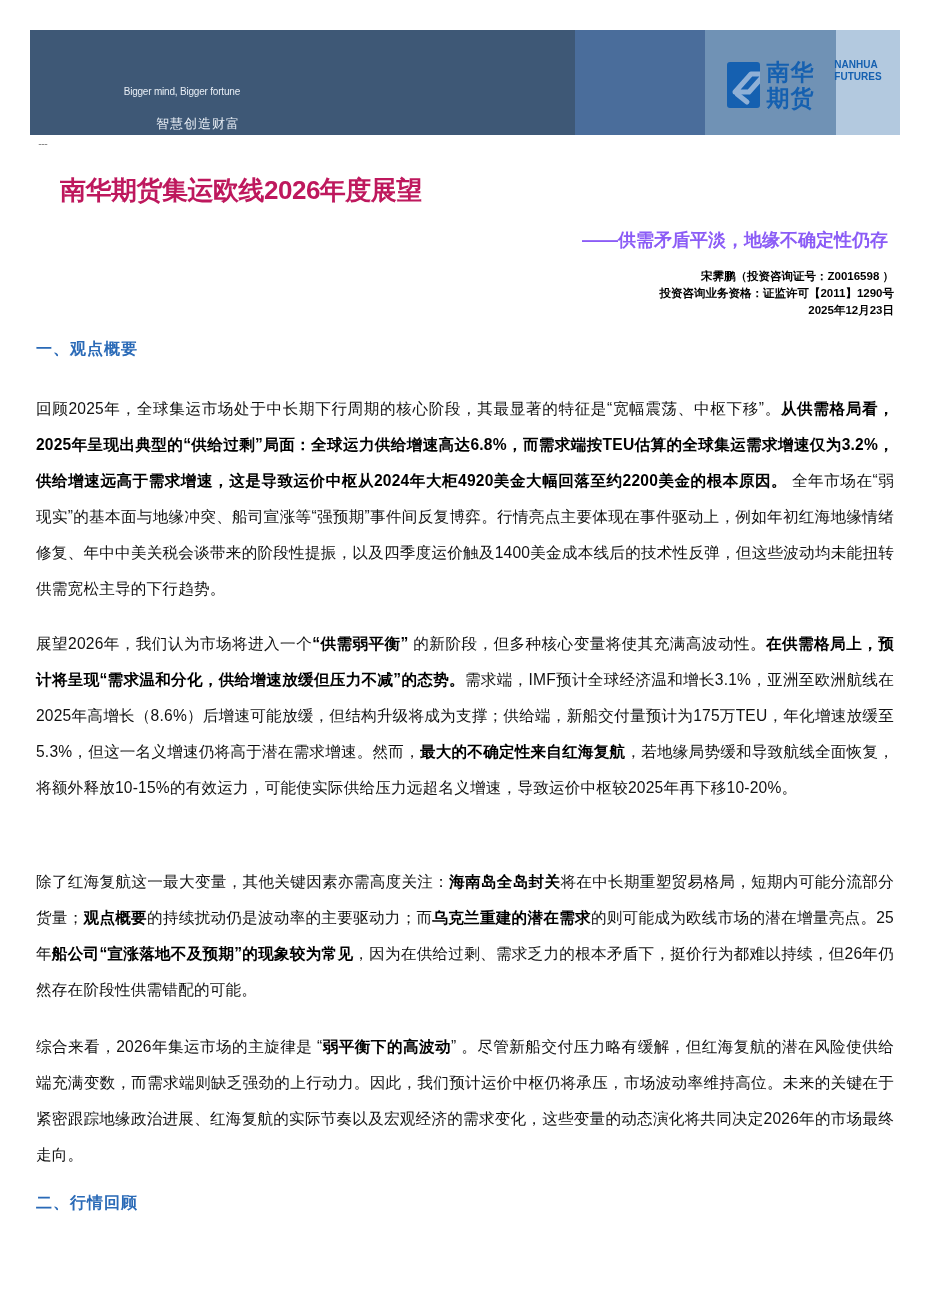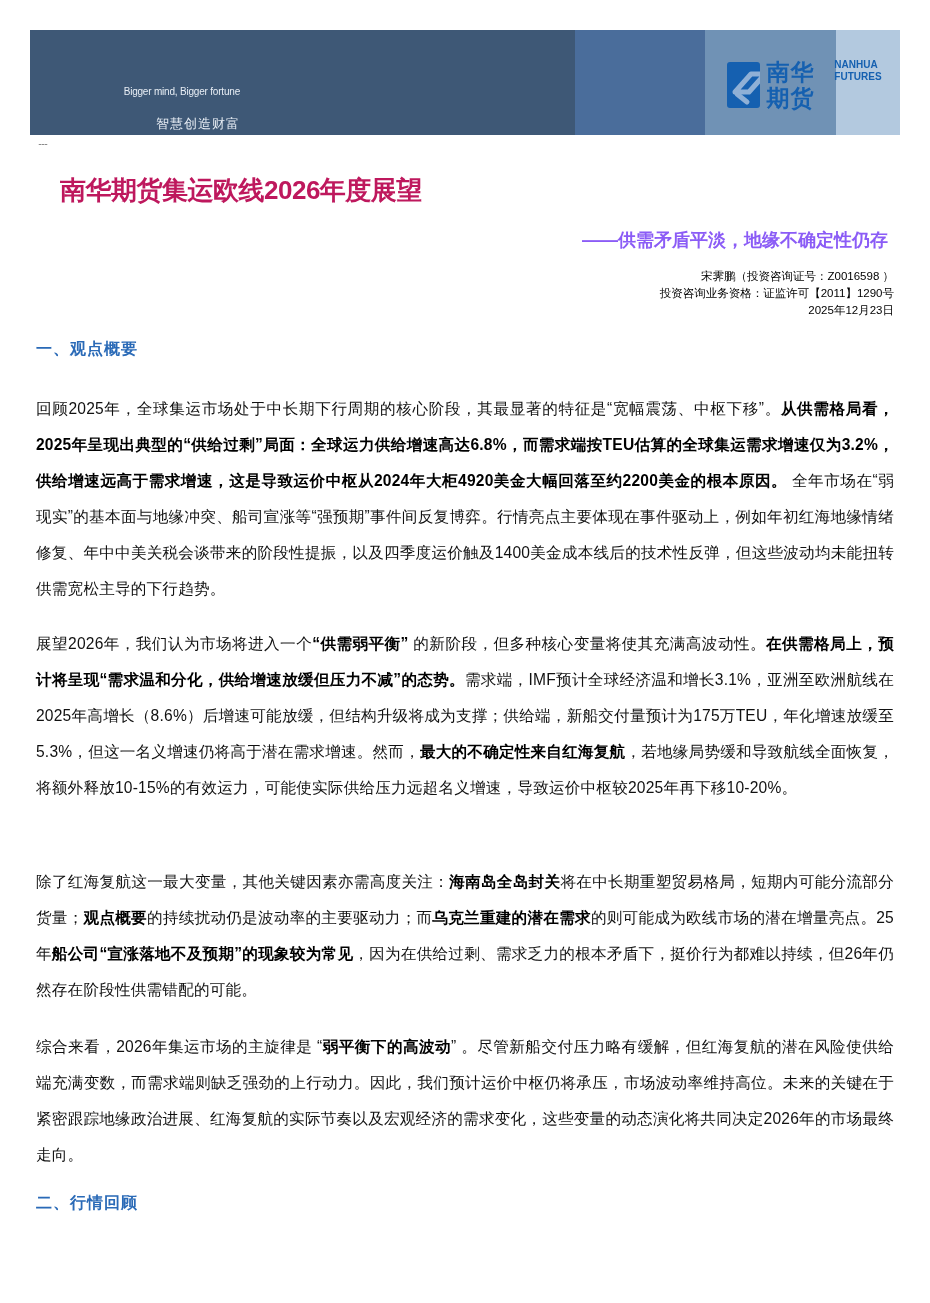--- a/index.html
+++ b/index.html
@@ -18,21 +18,21 @@
   .logo-mark { width: 46px; height: 46px; background: #1560b0; border-radius: 3px; position: relative; overflow: hidden; }
   .logo-mark svg { position: absolute; left: 0; top: 0; }
   .logo-text { margin-left: 7px; display: flex; flex-direction: row; }
   .logo-cn { color: #1560b0; font-size: 23px; font-weight: bold; letter-spacing: 1px; line-height: 26px; }
   .logo-en { color: #1560b0; font-size: 10px; font-weight: bold; letter-spacing: 0px; line-height: 12px; }
 
   .dots { position: absolute; left: 38px; top: 137px; font-size: 9px; color: #555; letter-spacing: -1px; }
 
   .doc-title { position: absolute; left: 36px; top: 173px; font-size: 26px; font-weight: bold; color: #be185d; letter-spacing: -0.5px; margin-left: 24px; }
   .doc-subtitle { position: absolute; right: 42px; top: 228px; font-size: 18px; font-weight: bold; color: #8b5cf6; letter-spacing: 0px; }
-  .meta { position: absolute; right: 36px; top: 268px; text-align: right; font-size: 11.5px; font-weight: normal; line-height: 17px; }
+  .meta { position: absolute; right: 36px; top: 268px; text-align: right; font-size: 11.5px; font-weight: bold; line-height: 17px; }
 
   .section-h { position: absolute; left: 36px; font-size: 16px; font-weight: bold; color: #2a6ab7; letter-spacing: 1px; }
 
   .para { position: absolute; left: 36px; width: 858px; font-size: 15.6px; line-height: 36px; text-align: justify; letter-spacing: 0.2px; color: #111; }
   .para b { font-weight: bold; color: #000; }
 </style>
 </head>
 <body>
 
 <div class="banner">

